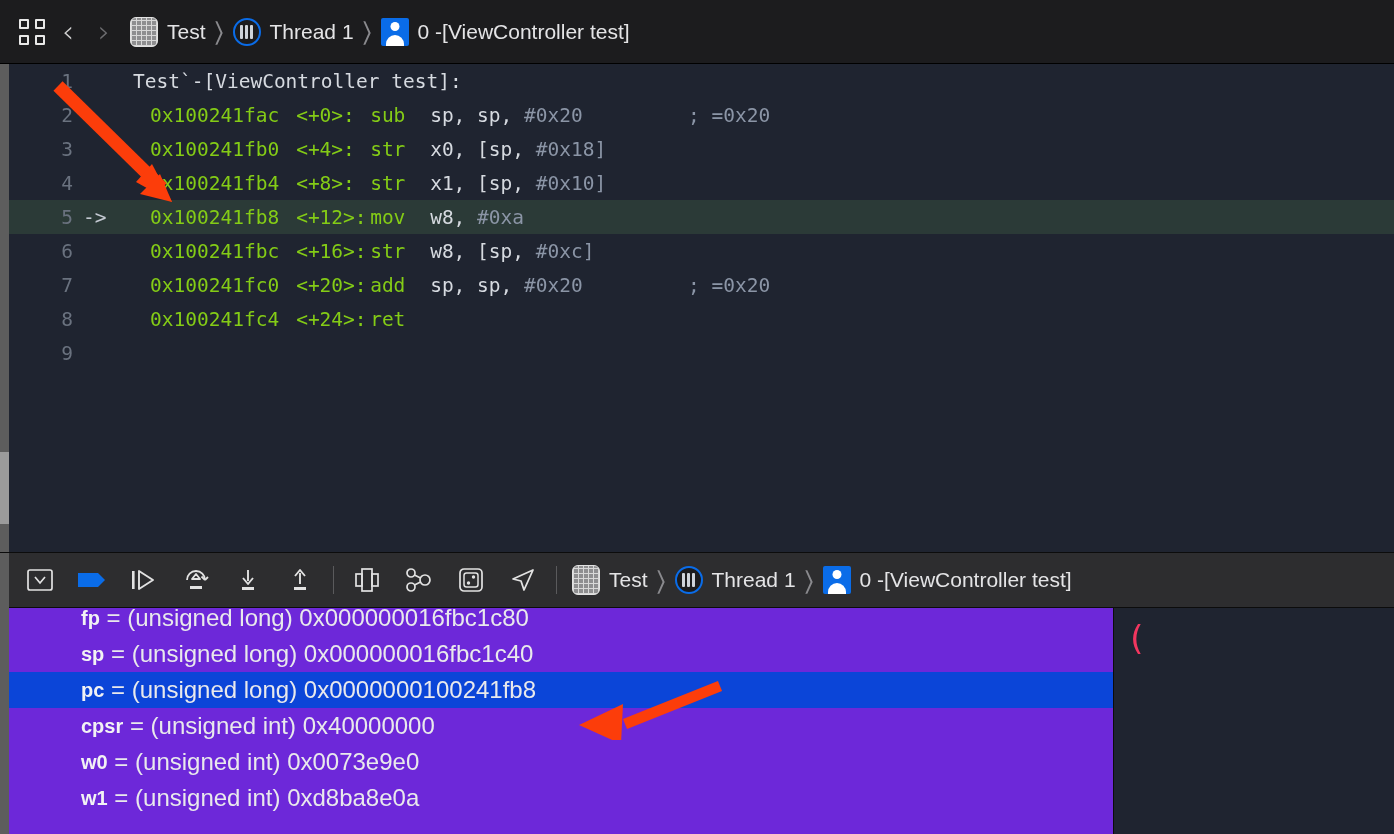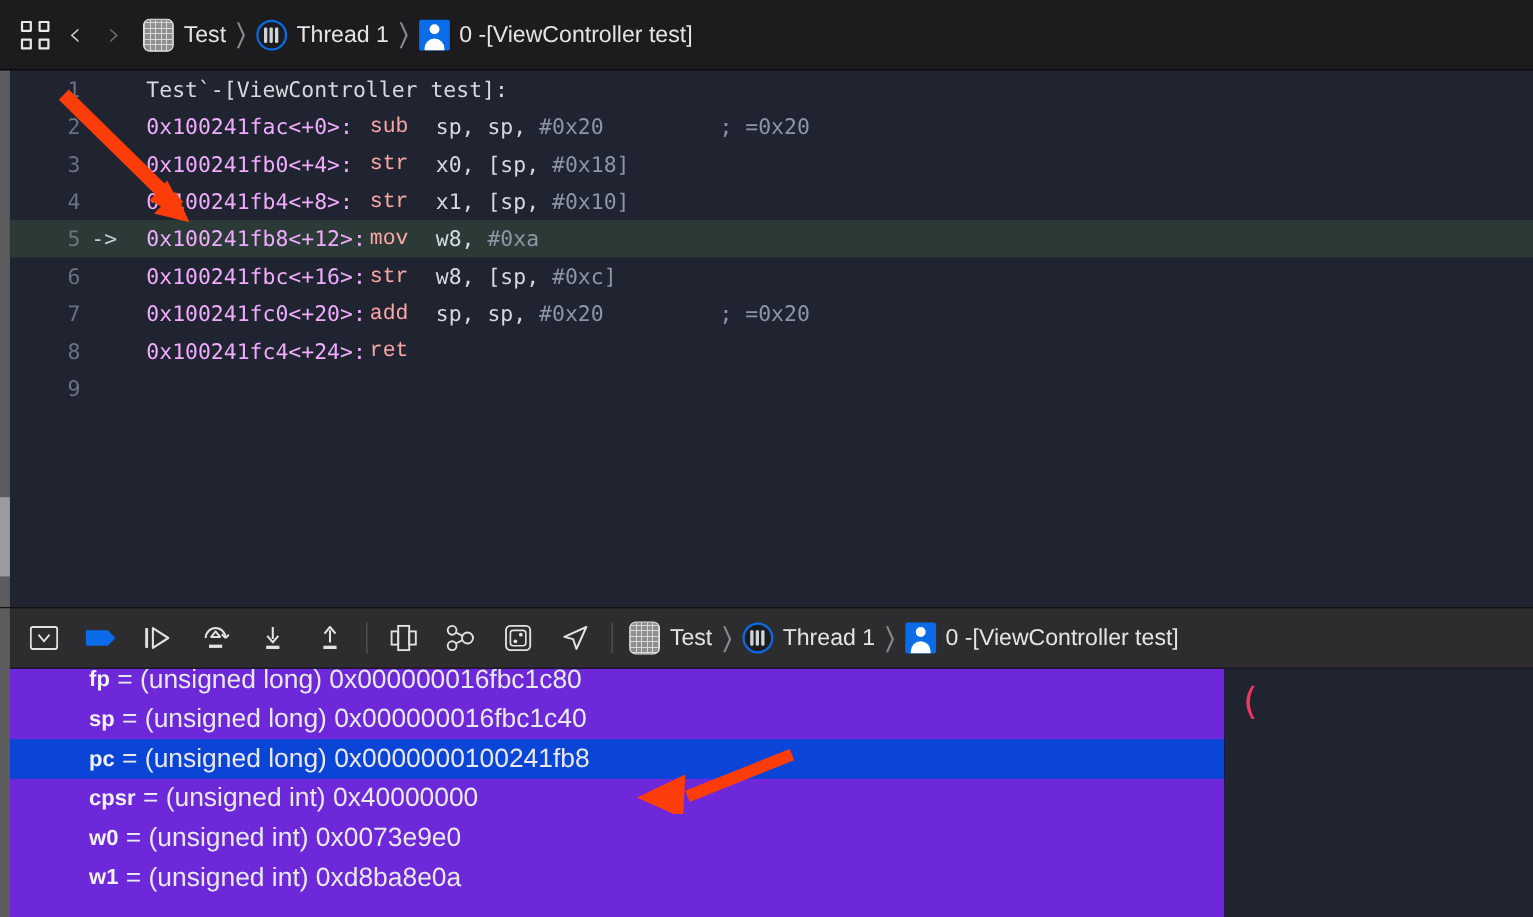--- a/index.html
+++ b/index.html
@@ -99,22 +99,22 @@
   }
   .cline {
     display: flex; align-items: center; height: 34px; white-space: pre;
   }
   .cline.hl { background: #2b3a37; }
   .lno {
     width: 74px; text-align: right; color: #6a727f; flex: none;
     padding-right: 10px;
   }
   .arrowcol { width: 50px; color: #c4c9d2; flex: none; }
-  .addr { color: #f0abfc; }
-  .mnem { color: #fca5a5; font-family: Liberation Mono, monospace; }
+  .addr { color: #84cc16; margin-left: 17px; }
+  .mnem { color: #84cc16; }
   .ops { color: #d6dae0; }
   .imm { color: #8b95a6; }
   .cmt { color: #8b95a6; }
   .hdrline { color: #d6dae0; }
 
   
   .debugbar {
     position: absolute; left: 0; top: 552px; width: 1394px; height: 56px;
     background: #2d2d2f; display: flex; align-items: center;
     border-top: 1px solid #0c0c0c; border-bottom: 1px solid #0c0c0c;

